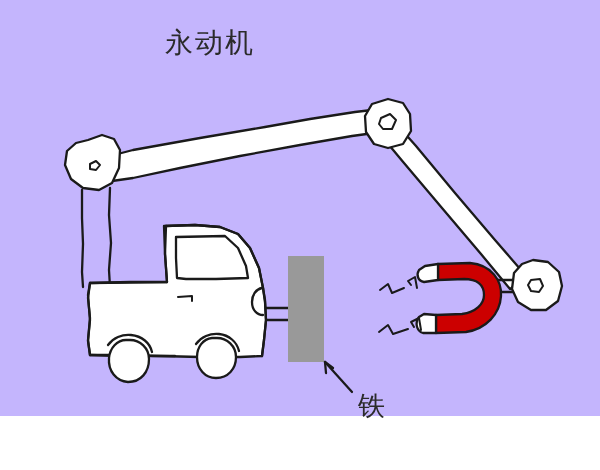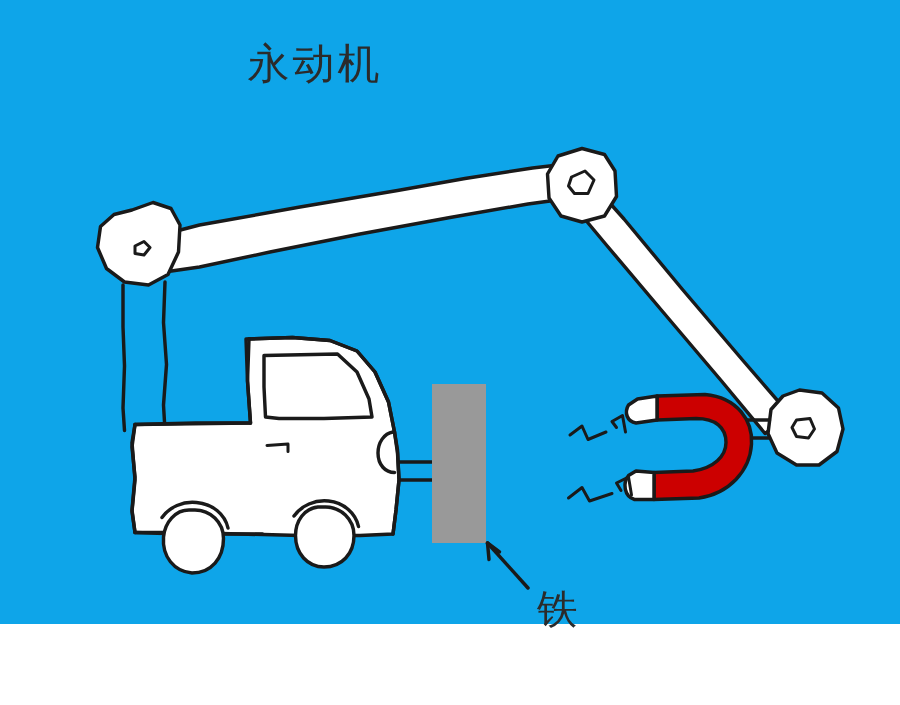--- a/index.html
+++ b/index.html
@@ -12,21 +12,21 @@
     width: 600px;
     height: 470px;
     overflow: hidden;
     font-family: "DejaVu Sans", "Liberation Sans", sans-serif;
     position: relative;
   }
   #canvas-wrap {
     position: relative;
     width: 600px;
     height: 416px;
-    background: #0ea5e9;
+    background: #c4b5fd;
   }
   svg#figure {
     display: block;
     width: 600px;
     height: 470px;
   }
   .ink {
     fill: none;
     stroke: #1a1a1a;
     stroke-width: 2.3;

